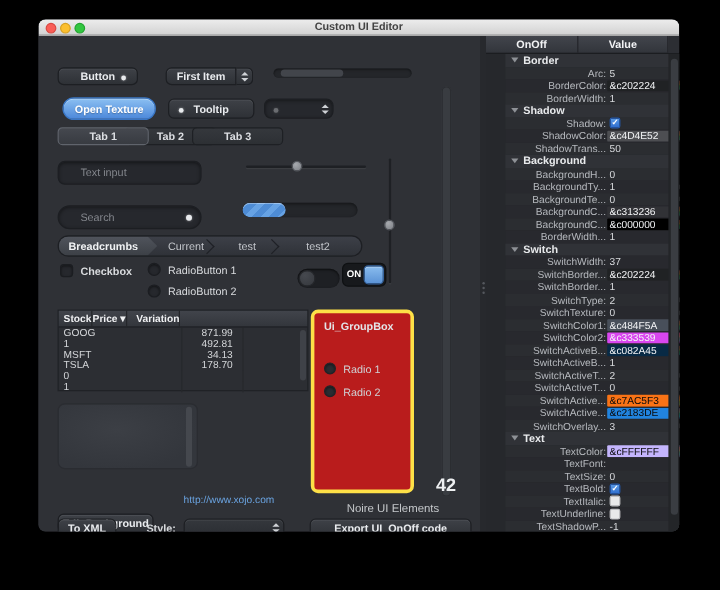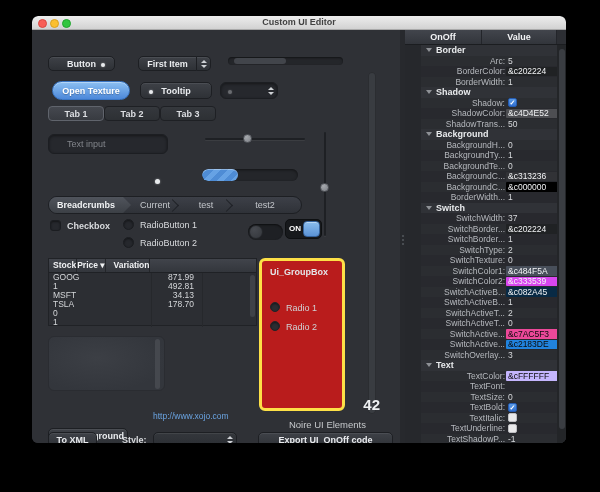--- a/index.html
+++ b/index.html
@@ -57,21 +57,21 @@
   .hscroll{position:absolute;left:196px;top:27px;width:115px;height:8px;border-radius:4px;background:#24262a;box-shadow:inset 0 1px 2px rgba(0,0,0,.5);}
   .hscroll .thumb{position:absolute;left:6px;top:1px;width:52px;height:6px;border-radius:3px;background:#42454b;}
 
   .pill-blue{
     position:absolute;border-radius:10px;color:#fff;font-size:9px;font-weight:bold;
     background:linear-gradient(#8cc0f2,#4c88da);border:1px solid #3a76c4;
     box-shadow:inset 0 1px 0 rgba(255,255,255,.35);
     display:flex;align-items:center;justify-content:center;box-sizing:border-box;
     text-shadow:0 1px 1px rgba(0,0,0,.25);
   }
-  .tab{position:absolute;height:15px;width:56px;border-radius:4px;box-sizing:border-box;
+  .tab{position:absolute;height:15px;width:76px;border-radius:4px;box-sizing:border-box;
     display:flex;align-items:center;justify-content:center;font-size:9px;font-weight:bold;color:#dcdee2;
     background:linear-gradient(#35383d,#2d3034);border:1px solid #1e2024;}
   .tab.selected{background:linear-gradient(#45484f,#383b41);border:1px solid #60646c;z-index:2;}
 
   
   .slider-track{position:absolute;background:#1e2024;box-shadow:0 1px 0 rgba(255,255,255,.06);}
   .slider-thumb{position:absolute;width:9px;height:9px;border-radius:50%;background:radial-gradient(circle at 35% 30%,#a6a9ae,#7c7f85);border:1px solid #55585e;box-sizing:border-box;}
   .progress{position:absolute;left:170px;top:139px;width:96px;height:12px;border-radius:6px;background:#24262a;box-shadow:inset 0 1px 3px rgba(0,0,0,.5);overflow:hidden;}
   .progress .fill{position:absolute;left:0;top:0;height:12px;border-radius:6px;
     background:repeating-linear-gradient(-45deg,#66a2e4 0 5px,#4e8cd5 5px 10px);
@@ -199,20 +199,21 @@
     <div id="tabs">
         <div class="tab selected" style="left: 16px; top: 76px;">Tab 1</div>
         <div class="tab" style="left: 72px; top: 76px;">Tab 2</div>
         <div class="tab" style="left: 128px; top: 76px;">Tab 3</div>
       </div>
 
     <input class="field" style="left: 16px; top: 104px; width: 120px; height: 20px; border-radius: 6px; position: absolute;" placeholder="Text input">
     <div class="slider-track" style="left:173px;top:108px;width:100px;height:2px;border-radius:1px;"></div>
     <div class="slider-thumb" style="left:211px;top:104px;"></div>
 
+    <input class="field" style="left: 16px; top: 141px; width: 120px; height: 20px; border-radius: 10px; position: absolute;" placeholder="Search">
     <span class="dot" style="position:absolute;left:123px;top:149px;width:5px;height:5px;"></span>
     <div class="progress">
       <div class="fill" id="progress-fill" style="width: 38%;"></div>
     </div>
 
     <div class="slider-track" style="left:292px;top:102px;width:2px;height:104px;border-radius:1px;"></div>
     <div class="slider-thumb" style="left:288px;top:153px;"></div>
     <div class="vscroll-demo"></div>
 
     <div class="crumbbar" id="crumbs">
@@ -447,21 +448,21 @@
           <div class="ilabel">SwitchActiveT...</div>
           <div class="ivalue">2<div class="ddarr"></div></div>
         </div>
         <div class="irow">
           <div class="ilabel">SwitchActiveT...</div>
           <div class="ivalue">0<div class="ddarr"></div></div>
         </div>
         <div class="irow">
           <div class="ilabel">SwitchActive...</div>
           <div class="ivalue">
-            <div class="swatch" style="background: #ec4899; color: rgb(11, 11, 12);">&amp;c7AC5F3<div class="wheel"></div></div>
+            <div class="swatch" style="background: #f97316; color: rgb(11, 11, 12);">&amp;c7AC5F3<div class="wheel"></div></div>
           </div>
         </div>
         <div class="irow">
           <div class="ilabel">SwitchActive...</div>
           <div class="ivalue">
             <div class="swatch" style="background: rgb(33, 131, 222); color: rgb(11, 11, 12);">&amp;c2183DE<div class="wheel"></div></div>
           </div>
         </div>
         <div class="irow">
           <div class="ilabel">SwitchOverlay...</div>

